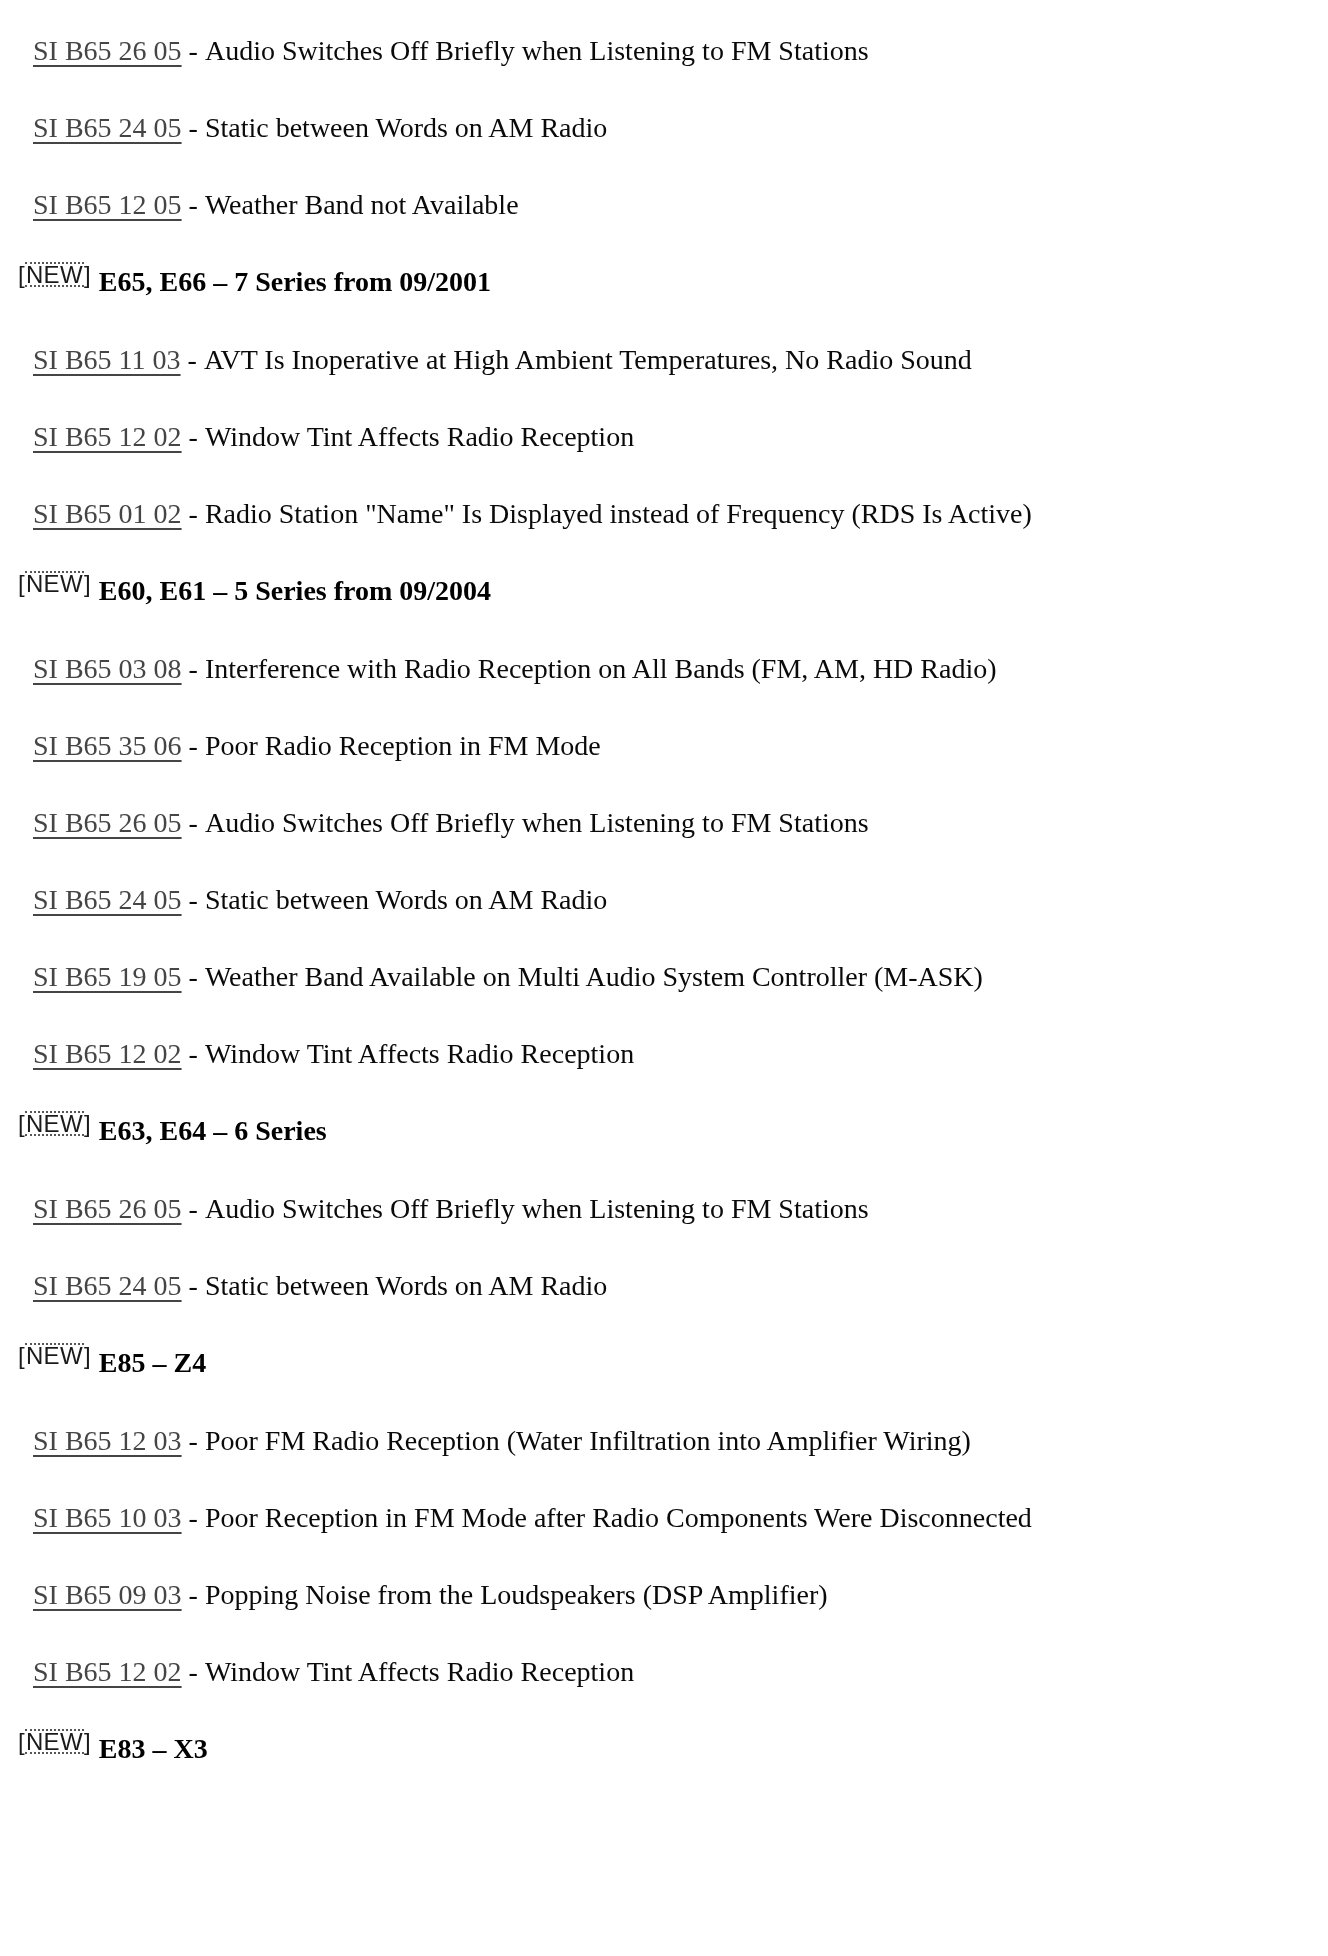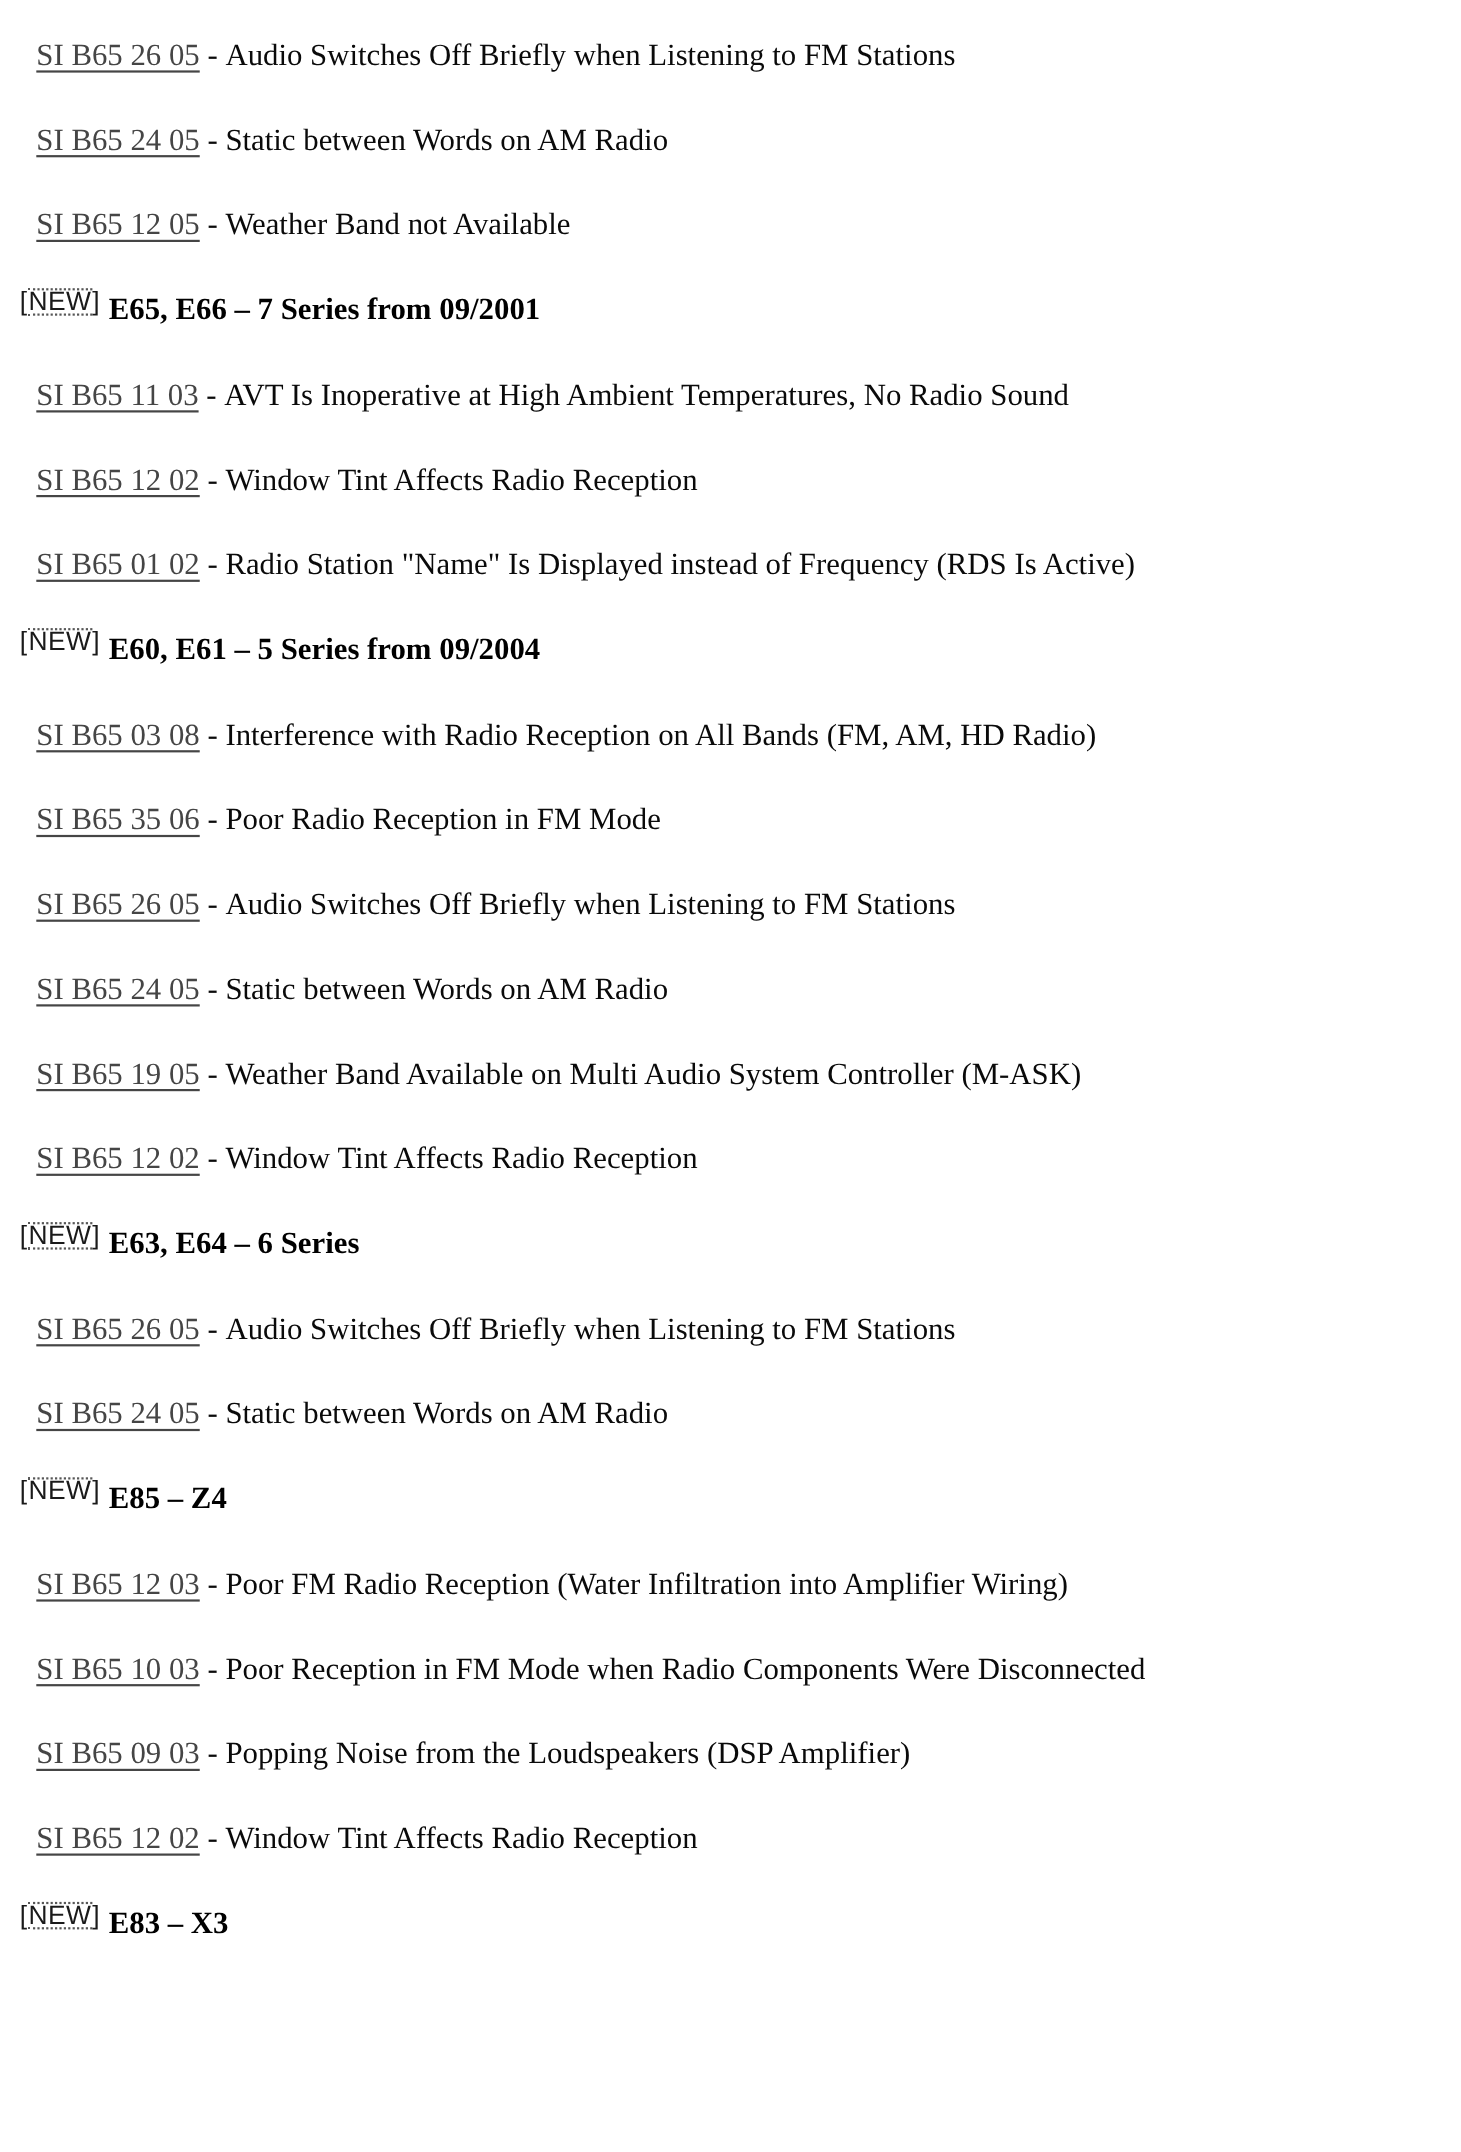--- a/index.html
+++ b/index.html
@@ -92,21 +92,21 @@
   <p class="row section"><span class="new-badge"><span class="bracket">[</span><span class="new-word">NEW</span><span class="bracket">]</span></span><span class="heading">E63, E64 – 6 Series</span></p>
 
   <p class="row bulletin"><a class="code" href="#">SI B65 26 05</a><span class="sep">-</span><span class="title">Audio Switches Off Briefly when Listening to FM Stations</span></p>
 
   <p class="row bulletin"><a class="code" href="#">SI B65 24 05</a><span class="sep">-</span><span class="title">Static between Words on AM Radio</span></p>
 
   <p class="row section"><span class="new-badge dots-top"><span class="bracket">[</span><span class="new-word">NEW</span><span class="bracket">]</span></span><span class="heading">E85 – Z4</span></p>
 
   <p class="row bulletin"><a class="code" href="#">SI B65 12 03</a><span class="sep">-</span><span class="title">Poor FM Radio Reception (Water Infiltration into Amplifier Wiring)</span></p>
 
-  <p class="row bulletin"><a class="code" href="#">SI B65 10 03</a><span class="sep">-</span><span class="title">Poor Reception in FM Mode when Radio Components Were Disconnected</span></p>
+  <p class="row bulletin"><a class="code" href="#">SI B65 10 03</a><span class="sep">-</span><span class="title">Poor Reception in FM Mode after Radio Components Were Disconnected</span></p>
 
   <p class="row bulletin"><a class="code" href="#">SI B65 09 03</a><span class="sep">-</span><span class="title">Popping Noise from the Loudspeakers (DSP Amplifier)</span></p>
 
   <p class="row bulletin"><a class="code" href="#">SI B65 12 02</a><span class="sep">-</span><span class="title">Window Tint Affects Radio Reception</span></p>
 
   <p class="row section"><span class="new-badge"><span class="bracket">[</span><span class="new-word">NEW</span><span class="bracket">]</span></span><span class="heading">E83 – X3</span></p>
 
 </div>
 </div>
 

